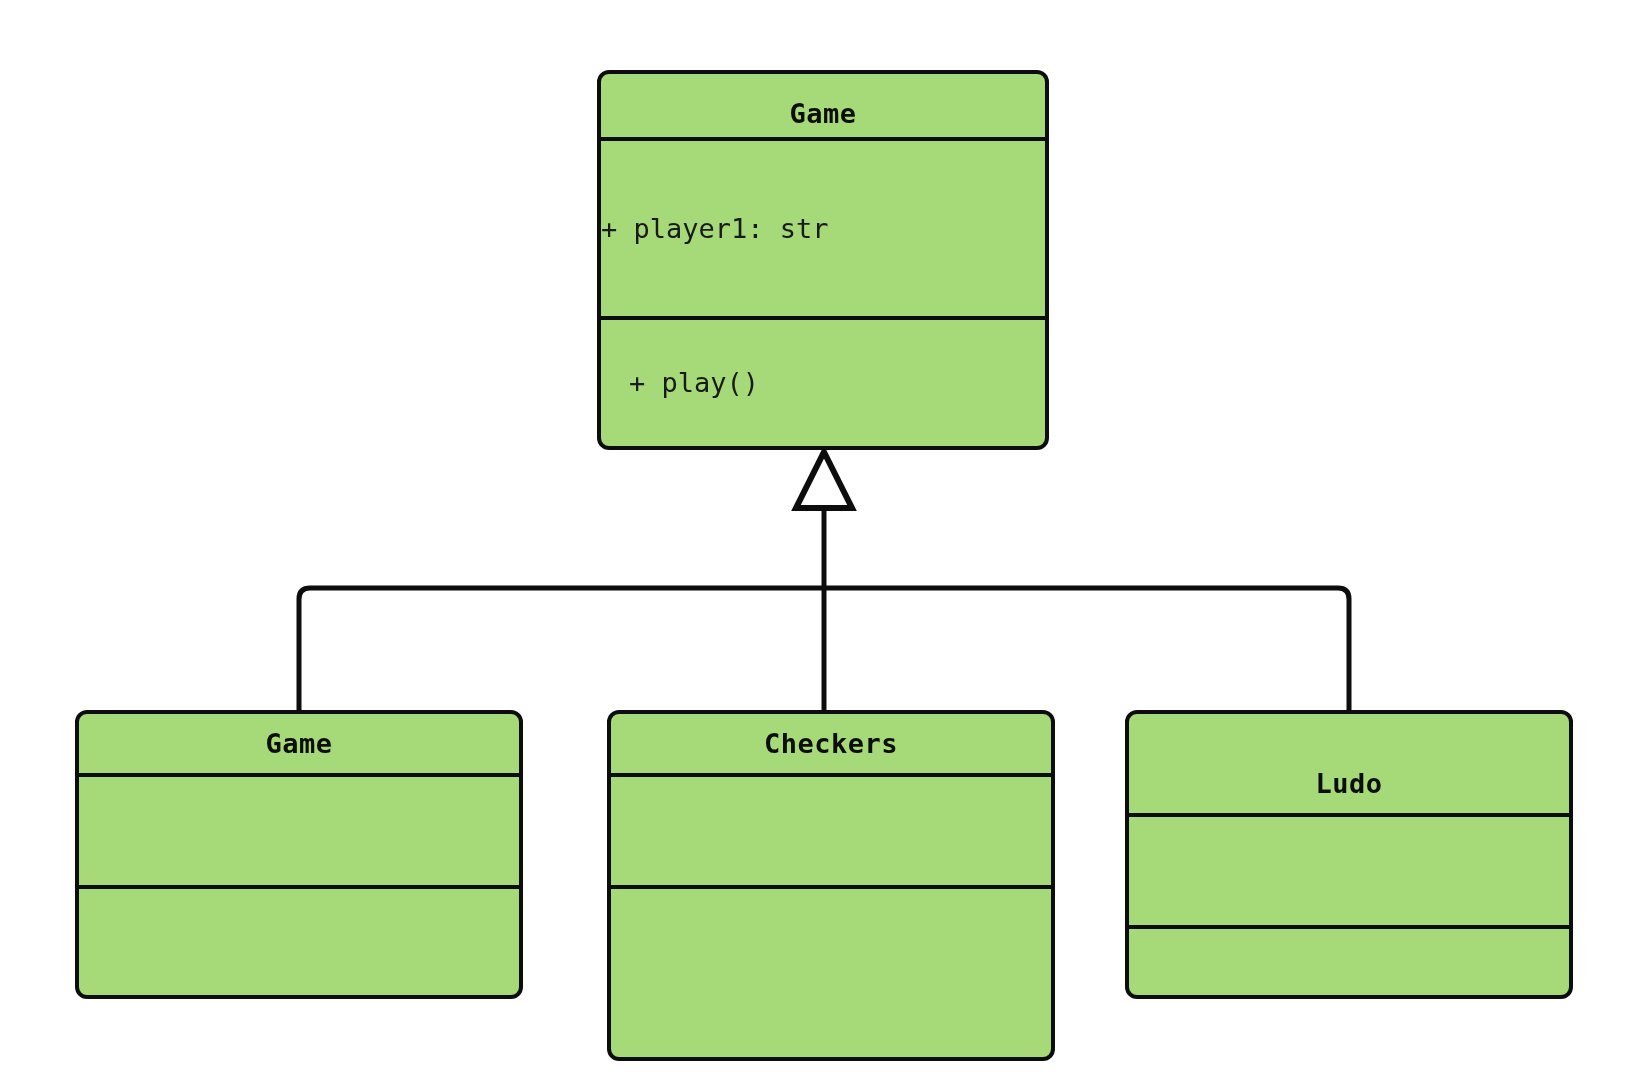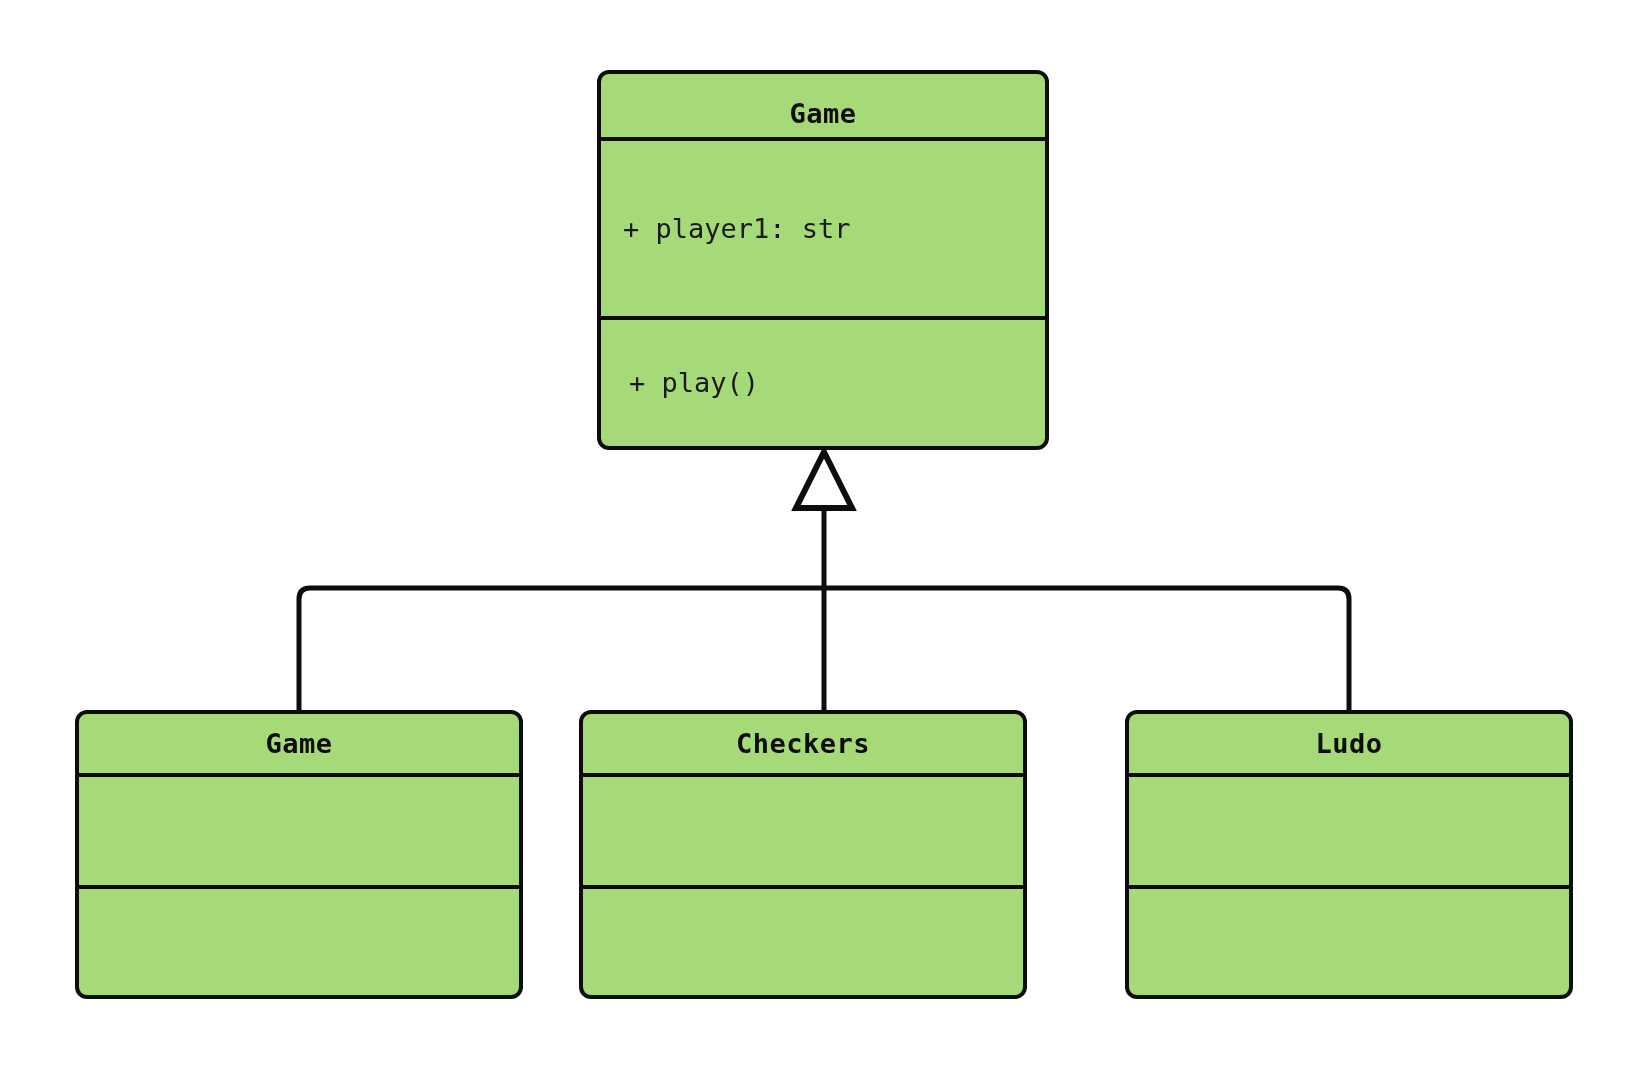--- a/index.html
+++ b/index.html
@@ -34,21 +34,20 @@
     display: flex;
     align-items: center;
     justify-content: center;
     border-bottom: 4px solid #0d0d0d;
   }
   .uml-class .compartment.attrs-compartment {
     border-bottom: 4px solid #0d0d0d;
     display: flex;
     flex-direction: column;
     justify-content: center;
-    padding-left: 22px;
   }
   .uml-class .compartment.methods-compartment {
     display: flex;
     flex-direction: column;
     justify-content: center;
     padding-left: 28px;
   }
   .class-title {
     font-family: "DejaVu Sans Mono", monospace;
     font-weight: bold;
@@ -103,29 +102,29 @@
   </div>
 
   <div class="uml-class" style="left:75px; top:710px; width:448px; height:289px;">
     <div class="compartment name-compartment" style="height:63px;">
       <span class="class-title">Game</span>
     </div>
     <div class="compartment attrs-compartment" style="height:112px;"></div>
     <div class="compartment methods-compartment" style="flex:1 1 auto;"></div>
   </div>
 
-  <div class="uml-class" style="left:579px; top:710px; width:448px; height:289px;">
+  <div class="uml-class" style="left:607px; top:710px; width:448px; height:351px;">
     <div class="compartment name-compartment" style="height:63px;">
       <span class="class-title">Checkers</span>
     </div>
     <div class="compartment attrs-compartment" style="height:112px;"></div>
     <div class="compartment methods-compartment" style="flex:1 1 auto;"></div>
   </div>
 
   <div class="uml-class" style="left:1125px; top:710px; width:448px; height:289px;">
-    <div class="compartment name-compartment" style="height:63px;">
+    <div class="compartment name-compartment" style="height:63px;margin-top:40px;">
       <span class="class-title">Ludo</span>
     </div>
     <div class="compartment attrs-compartment" style="height:112px;"></div>
     <div class="compartment methods-compartment" style="flex:1 1 auto;"></div>
   </div>
 
 </div>
 
 </body></html>

